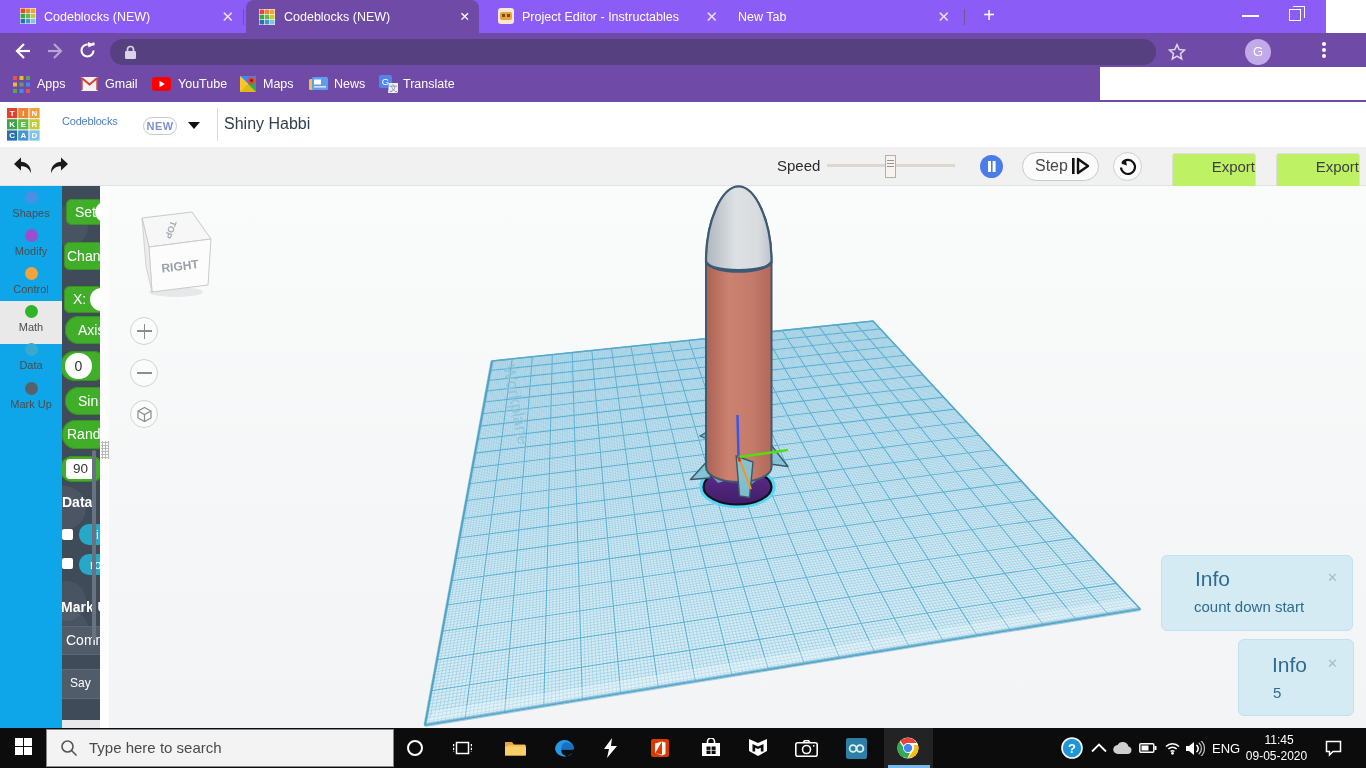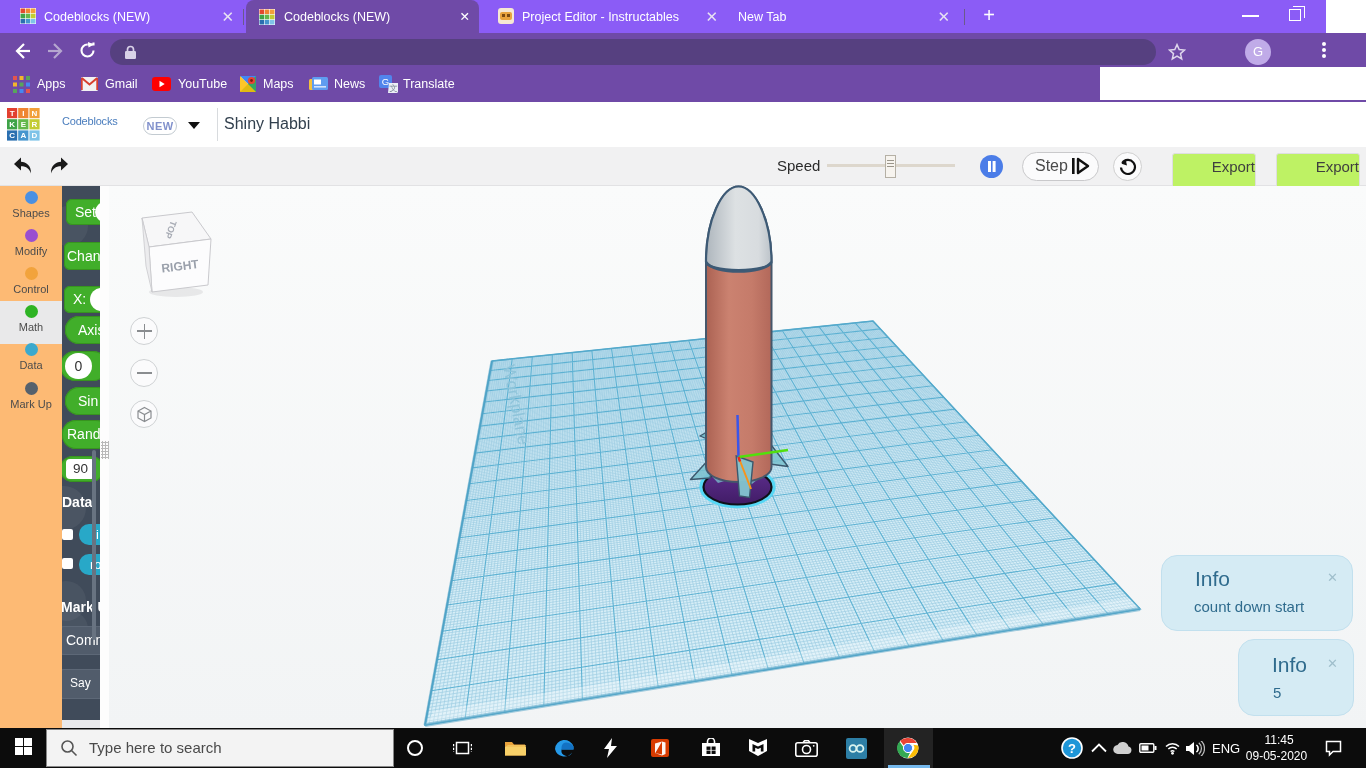--- a/index.html
+++ b/index.html
@@ -17,32 +17,32 @@
 #bookbar{position:absolute;left:0;top:67px;width:1100px;height:33px;background:#6f4aa7}
 #pagetopline{position:absolute;left:0;top:100px;width:1366px;height:2px;background:#6f4aa7}
 #urlpill{position:absolute;left:110px;top:6px;width:1046px;height:26px;border-radius:13px;background:#564080;color:#fff;font-size:15px;line-height:26px}
 .bmitem{position:absolute;top:0;height:33px;display:flex;align-items:center;color:#fff;font-size:12.5px}
 
 #tkheader{position:absolute;left:0;top:104px;width:1366px;height:43px;background:#fff}
 #tktoolbar{position:absolute;left:0;top:147px;width:1366px;height:39px;background:#f1f1f2;border-bottom:1px solid #e2e2e4}
 #gfb{position:absolute;left:1186px;top:2px;width:130px;height:37px;border:1px solid #c9cdd1;border-radius:3px;background:#fff;font-weight:bold;font-size:15px;color:#2f2f2f;text-align:center;line-height:36px}
 .tbtn{position:absolute;top:6px;height:36px;background:#bef264;border:1px solid #dedee0;border-radius:3px;color:#3f3f3f;font-size:15px;text-align:right;line-height:26px}
 
-#sidebar{position:absolute;left:0;top:186px;width:62px;height:542px;background:#fdba74}
+#sidebar{position:absolute;left:0;top:186px;width:62px;height:542px;background:#0ea5e9}
 .cat{position:absolute;left:0;width:62px;text-align:center;color:#4c4c4c;font-size:11px}
 .cat .dot{width:13px;height:13px;border-radius:50%;margin:0 auto 3px}
 #palette{position:absolute;left:62px;top:186px;width:38px;height:534px;background:#404b5a;overflow:hidden}
 #paldiv{position:absolute;left:100px;top:186px;width:9px;height:542px;background:#fdfdfd}
 .blk{position:absolute;color:#fff;font-size:14px;line-height:26px;padding-left:9px;border-radius:13px;background:#41ae2a;box-shadow:inset 0 0 0 1px #37941f}
 .hdr{position:absolute;color:#fff;font-size:14px;font-weight:bold;white-space:nowrap}
 
 #viewport{position:absolute;left:109px;top:186px;width:1257px;height:542px;background:linear-gradient(#fafbfb,#f2f4f5)}
 .zbtn{position:absolute;width:28px;height:28px;border-radius:50%;border:1px solid #cfd2d4;background:#fbfbfc;color:#8a8d90}
 
-.infobox{position:absolute;background:#d5ebf4;border:1px solid #c2e0ee;border-radius:16px;color:#2f6b8d}
+.infobox{position:absolute;background:#d5ebf4;border:1px solid #c2e0ee;border-radius:6px;color:#2f6b8d}
 
 #taskbar{position:absolute;left:0;top:728px;width:1366px;height:40px;background:#0c0c0c}
 #searchbox{position:absolute;left:46px;top:1px;width:348px;height:38px;background:#f3f3f3;border:1px solid #888;color:#4a4a4a;font-size:15px}
 .tray{position:absolute;color:#fff;font-size:12px}
 </style></head>
 <body>
 <div id="page">
 
 <div id="tabstrip">
  <svg class="abs" style="left:20px;top:8px" width="16" height="16" viewBox="0 0 16 16">

